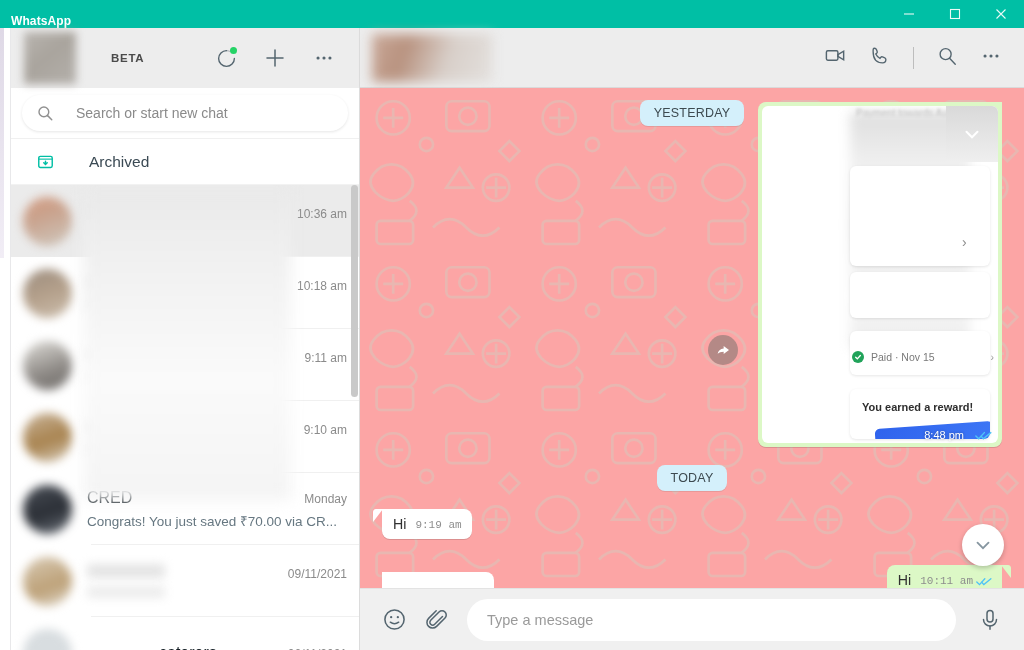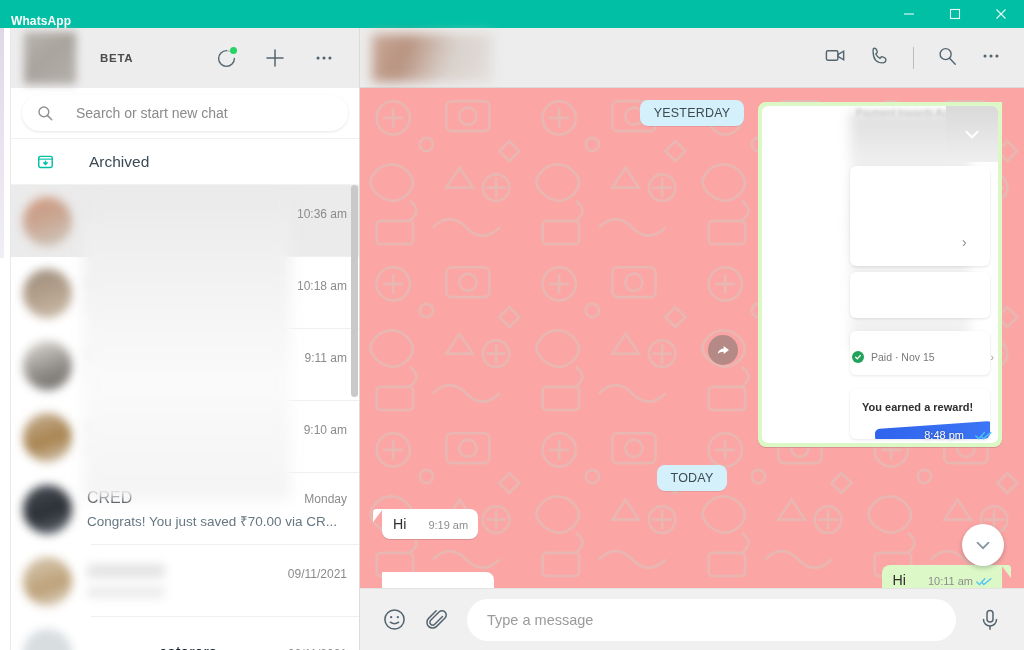--- a/index.html
+++ b/index.html
@@ -76,21 +76,21 @@
     display: flex; align-items: center;
     padding-left: 11px;
   }
   .avatar-me {
     width: 52px; height: 52px; flex: 0 0 52px;
     background: linear-gradient(140deg, #b9b5b0 0%, #a9a49d 45%, #b4b0ab 100%);
     filter: blur(4px);
     margin-left: 2px;
   }
   .beta-label {
-    margin-left: 24px;
+    margin-left: 35px;
     font-size: 11.5px; font-weight: bold;
     color: #4b4b4b; letter-spacing: .7px;
   }
   .sidebar-header-icons {
     margin-left: auto; display: flex; align-items: center;
     gap: 23px; padding-right: 22px;
   }
   .hdr-icon {
     width: 26px; height: 26px;
     display: flex; align-items: center; justify-content: center;
@@ -338,29 +338,29 @@
 
   
   .bubble-row { display: flex; margin-top: 16px; }
   .bubble-row.out { justify-content: flex-end; }
   .bubble {
     position: relative;
     background: #fff;
     border-radius: 0 8px 8px 8px;
     padding: 7px 10px 7px 11px;
     box-shadow: 0 1px 0.5px rgba(0,0,0,.13);
-    display: flex; align-items: flex-end; gap: 22px;
+    display: flex; align-items: flex-end; gap: 9px;
     max-width: 60%;
   }
   .bubble.out { background: #dcf8c6; border-radius: 8px 0 8px 8px; }
   .bubble-text { font-size: 14.2px; color: #303030; }
   .bubble-meta {
     font-size: 11px; color: #8d8d8d;
     display: flex; align-items: center; gap: 3px;
-    white-space: nowrap; padding-bottom: 1px;
+    white-space: nowrap; padding-bottom: 1px; font-family: Liberation Mono, monospace;
   }
   .bubble .tail {
     position: absolute; top: 0; width: 10px; height: 13px;
   }
   .bubble.in .tail { left: -9px; }
   .bubble.out .tail { right: -9px; }
 
   .partial-bubble {
     position: absolute; left: 22px; bottom: 0;
     width: 112px; height: 16px;

